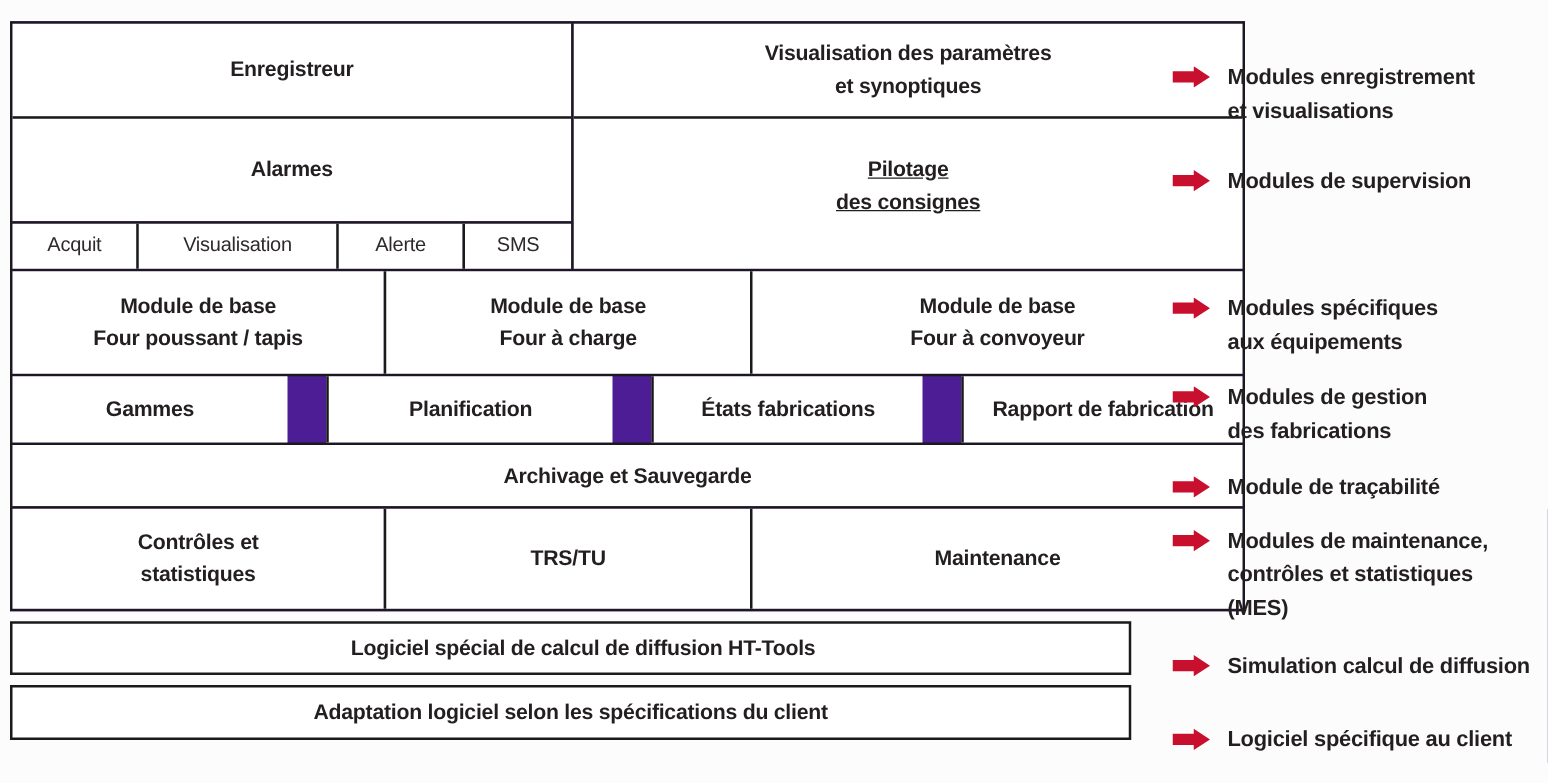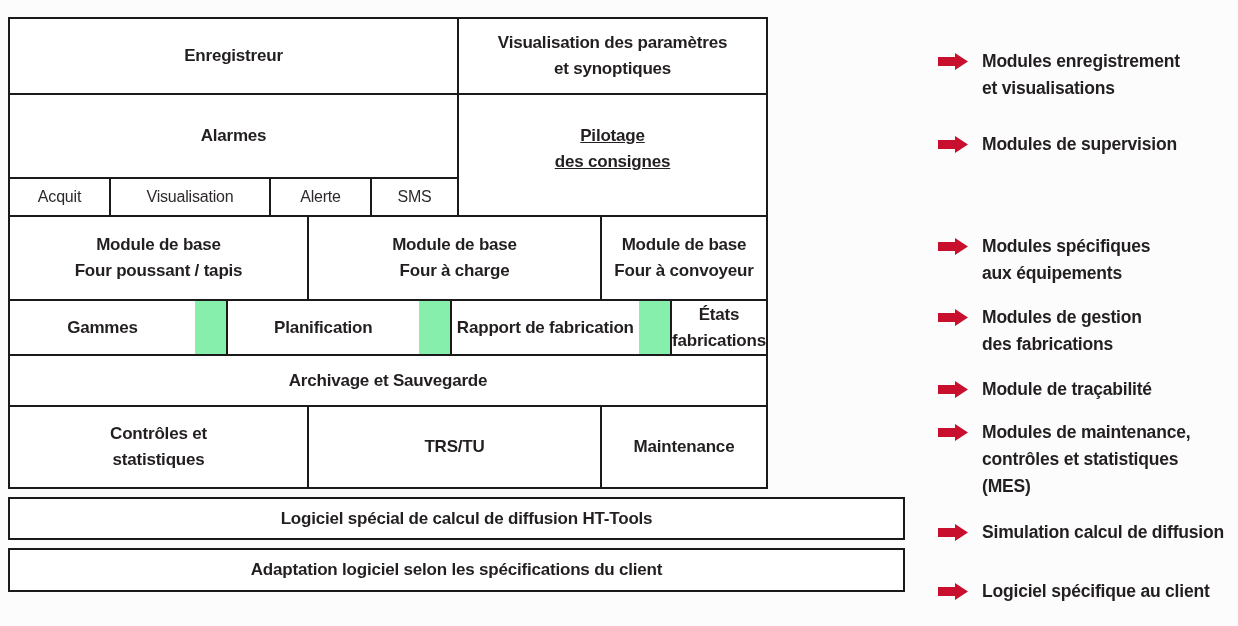--- a/index.html
+++ b/index.html
@@ -9,22 +9,22 @@
     --bg: #fcfcfc;
   }
   * { margin:0; padding:0; box-sizing:border-box; }
   html,body { background:var(--bg); }
   .stage {
     position:relative; width:1238px; height:626px; overflow:hidden;
     font-family:"Liberation Sans","DejaVu Sans",sans-serif;
     color:var(--text); background:var(--bg);
   }
   .tbl {
-    position:absolute; left:8px; top:17px; width:760px;
-    border:2px solid var(--border); background:#86efac;
+    position:absolute; left:8px; top:17px; width:988px;
+    border:2px solid var(--border); background:#4c1d95;
   }
   .cell {
     display:flex; align-items:center; justify-content:center;
     text-align:center; font-weight:700; font-size:17px;
     letter-spacing:-0.2px; line-height:26px;
     white-space:pre-line; color:var(--text); background:#fff;
   }
   .bandA { display:flex; height:196px; }
   .colL { width:447px; display:flex; flex-direction:column; }
   .colR { flex:1; border-left:2px solid var(--border); display:flex; flex-direction:column; }
@@ -102,22 +102,22 @@
 Four poussant / tapis</div>
       <div class="cell w293">Module de base
 Four à charge</div>
       <div class="cell wrest">Module de base
 Four à convoyeur</div>
     </div>
 
     <div class="bandC">
       <div class="cell c1">Gammes</div>
       <div class="cell c2">Planification</div>
+      <div class="cell c4">États fabrications</div>
       <div class="cell c3">Rapport de fabrication</div>
-      <div class="cell c4">États fabrications</div>
     </div>
 
     <div class="bandD">
       <div class="cell fullcell">Archivage et Sauvegarde</div>
     </div>
 
     <div class="bandE">
       <div class="cell w297">Contrôles et
 statistiques</div>
       <div class="cell w293">TRS/TU</div>

